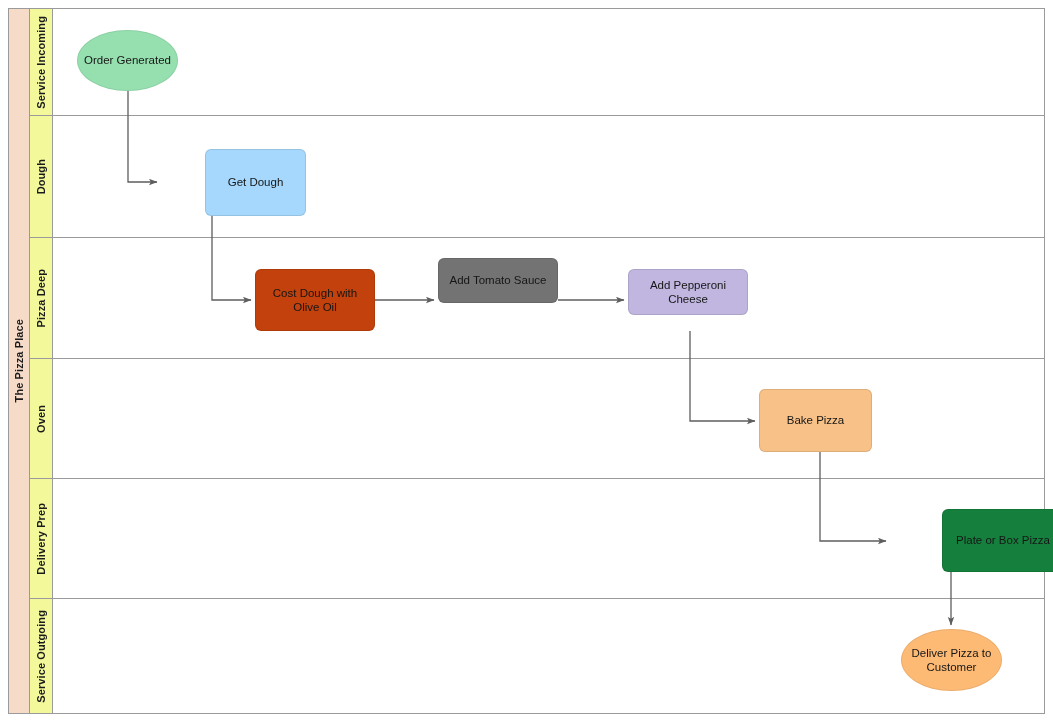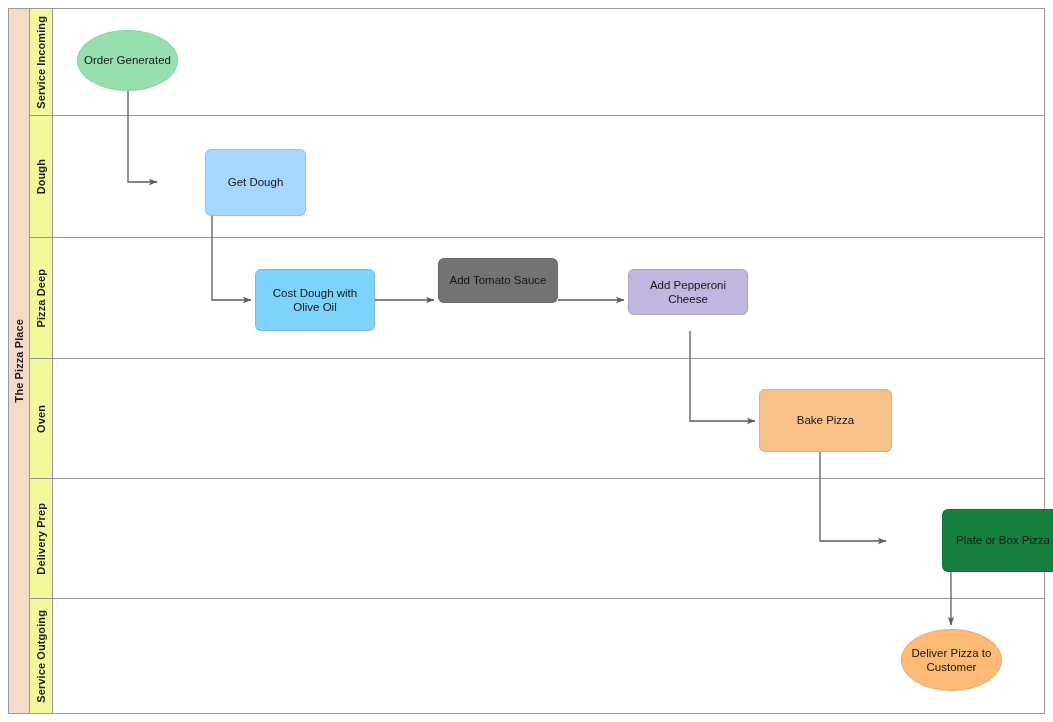--- a/index.html
+++ b/index.html
@@ -191,30 +191,30 @@
       </g>
   </svg>
 
   <div id="nodes-host">
       <div class="node event" style="left: 77px; top: 30px; width: 101px; height: 61px; background: rgb(150, 224, 176);">
         <span>Order Generated</span>
       </div>
       <div class="node task" style="left: 161px; top: 149px; width: 101px; height: 67px; background: rgb(165, 216, 252); margin-left: 44px;">
         <span>Get Dough</span>
       </div>
-      <div class="node task" style="left: 255px; top: 269px; width: 120px; height: 62px; background: #7dd3fc;">
+      <div class="node task" style="left: 255px; top: 269px; width: 120px; height: 62px; background: #c2410c;">
         <span>Cost Dough with Olive Oil</span>
       </div>
       <div class="node task" style="left: 438px; top: 258px; width: 120px; height: 45px; background: #737373;">
         <span>Add Tomato Sauce</span>
       </div>
       <div class="node task" style="left: 628px; top: 269px; width: 120px; height: 46px; background: rgb(192, 182, 224);">
         <span>Add Pepperoni Cheese</span>
       </div>
-      <div class="node task" style="left: 759px; top: 389px; width: 133px; height: 63px; background: rgb(247, 193, 136);">
+      <div class="node task" style="left: 759px; top: 389px; width: 113px; height: 63px; background: rgb(247, 193, 136);">
         <span>Bake Pizza</span>
       </div>
       <div class="node task" style="left: 942px; top: 509px; width: 122px; height: 63px; background: #15803d;">
         <span>Plate or Box Pizza</span>
       </div>
       <div class="node event" style="left: 901px; top: 629px; width: 101px; height: 62px; background: #fdba74;">
         <span>Deliver Pizza to Customer</span>
       </div>
     </div>
 

